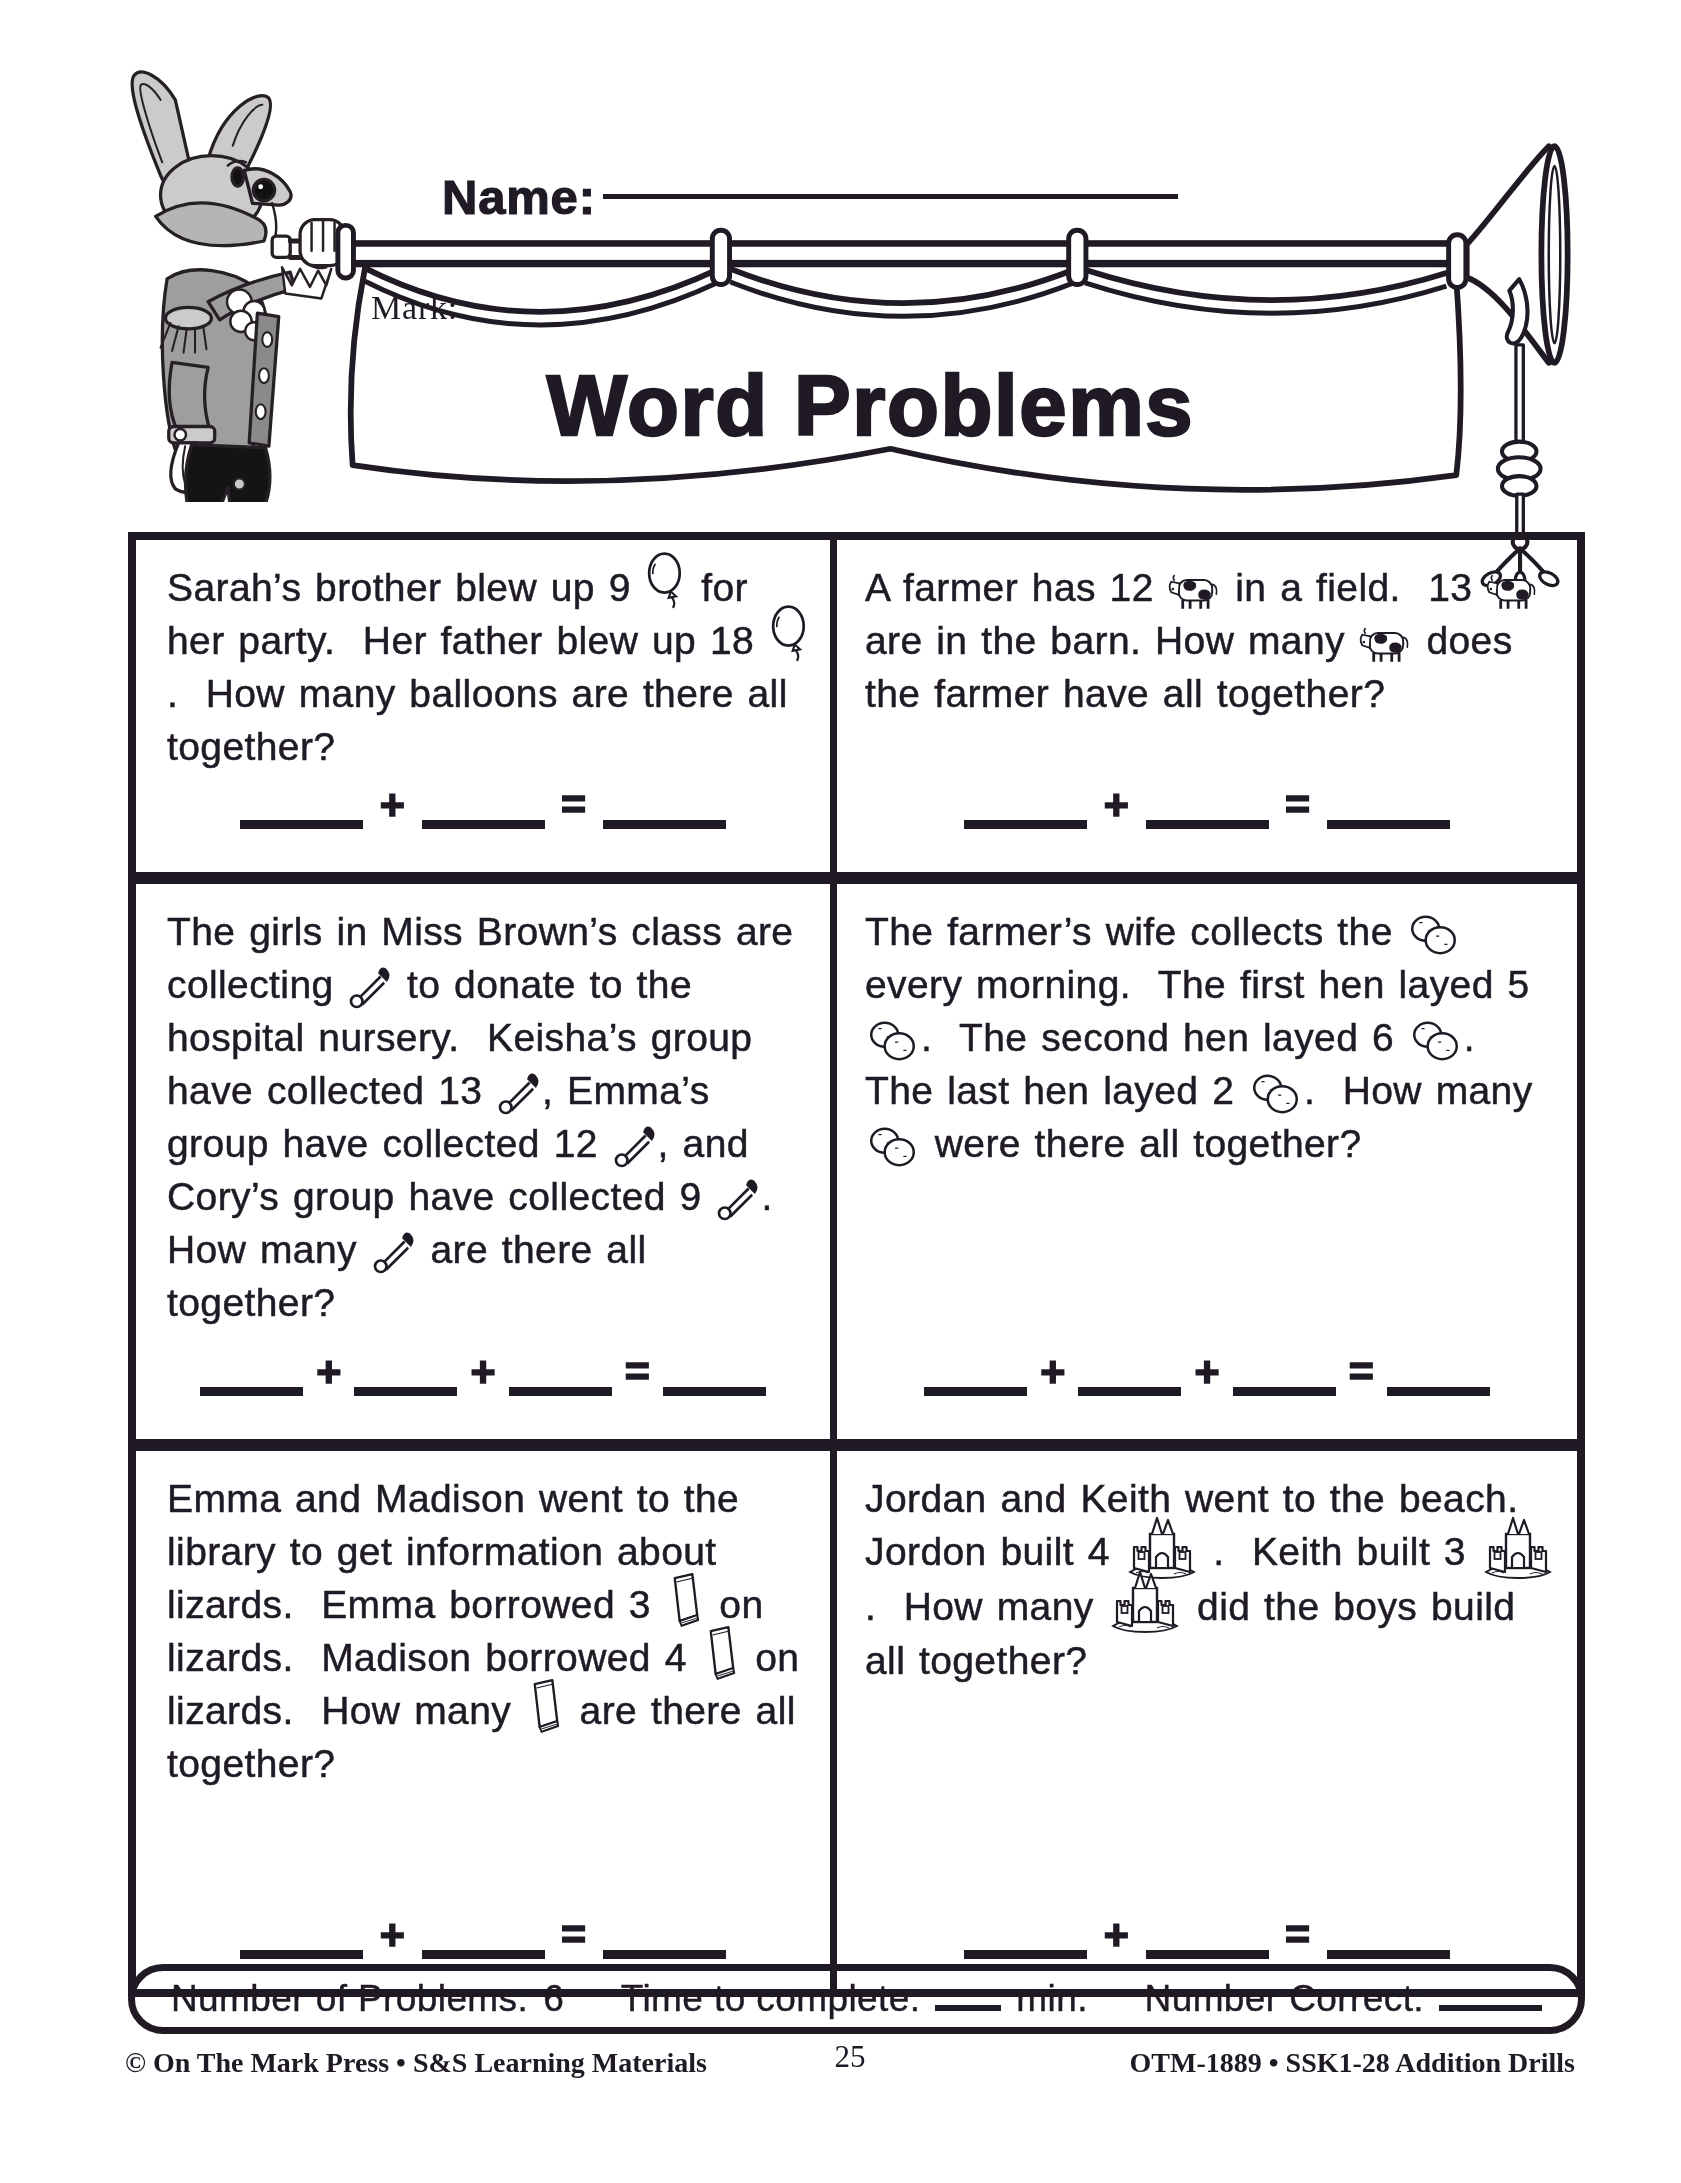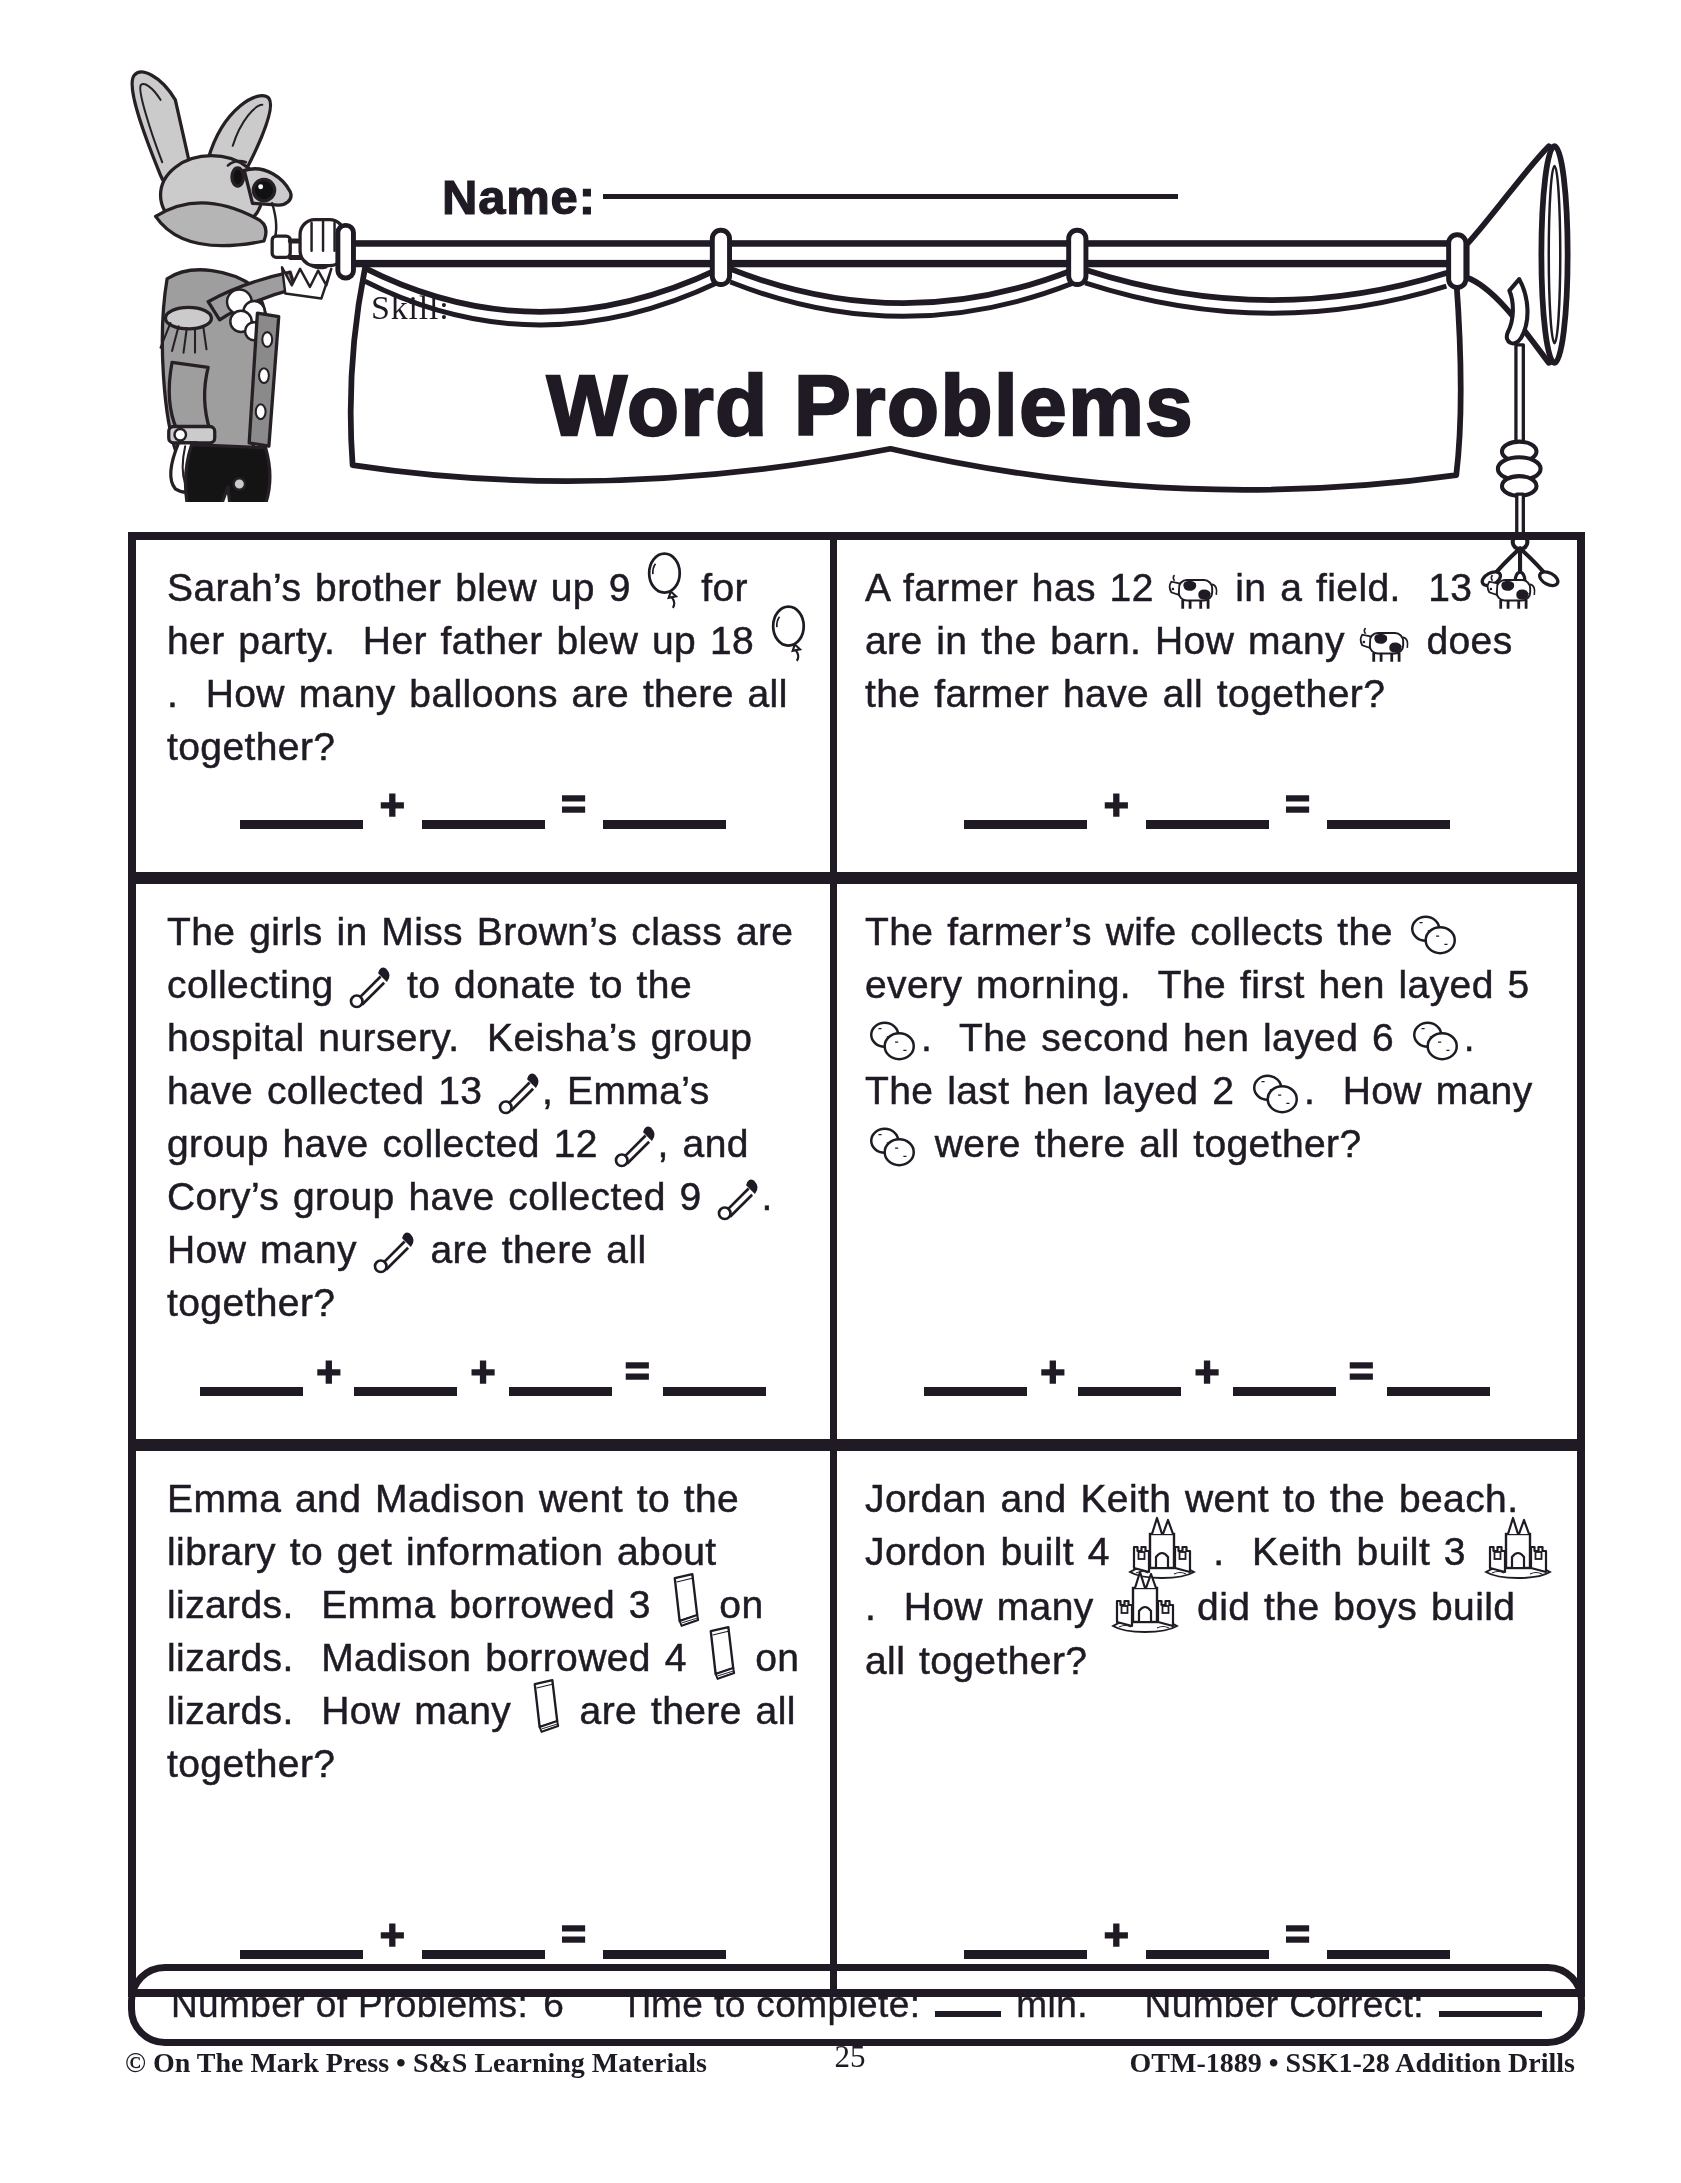--- a/index.html
+++ b/index.html
@@ -52,21 +52,21 @@
   .blank{
     display:inline-block;width:123px;height:10px;border-bottom:9px solid #1f1a24;margin:0 15px;
   }
   .eq3 .blank{width:103px;margin:0 11.5px;}
   .op{
     display:inline-block;font-size:43px;font-weight:700;transform:translateY(-10px);
     -webkit-text-stroke:1.6px #1f1a24;margin:0 1.6px;
   }
   
   .score-box{
-    position:absolute;left:128px;top:1964px;width:1457px;height:82px;box-sizing:border-box;
+    position:absolute;left:128px;top:1964px;width:1457px;height:70px;box-sizing:border-box;
     border:7.4px solid #1f1a24;border-radius:37px;
     display:flex;align-items:center;justify-content:space-between;padding:0 36px;
     font-size:37px;letter-spacing:0.4px;-webkit-text-stroke:0.4px #1f1a24;
   }
   .score-group{display:flex;align-items:baseline;gap:15px;}
   .score-blank{display:inline-block;height:6.6px;border-bottom:6.6px solid #1f1a24;}
   .blank-correct{width:103px;}
   .blank-time{width:66px;}
   .credits{position:absolute;left:125px;right:107px;top:2042px;height:41px;
     font-family:"Liberation Serif",serif;font-size:28px;font-weight:700;}
@@ -190,21 +190,21 @@
       <circle cx="151" cy="520" r="9" fill="#ffffff" stroke-width="5"></circle>
       <path d="M151,528 C138,540 126,552 119,561 M151,528 C151,544 151,556 151,563 M151,528 C164,540 176,552 183,561" fill="none" stroke-width="5"></path>
       <ellipse cx="116" cy="565" rx="12" ry="7" fill="#ffffff" stroke-width="4" transform="rotate(-28 116 565)"></ellipse>
       <ellipse cx="151" cy="568" rx="6" ry="11" fill="#ffffff" stroke-width="4"></ellipse>
       <ellipse cx="186" cy="565" rx="12" ry="7" fill="#ffffff" stroke-width="4" transform="rotate(28 186 565)"></ellipse>
     </g>
   </svg>
 
   <div class="name-label">Name:</div>
   <div class="name-line"></div>
-  <div class="skill-label">Skill:</div>
+  <div class="skill-label">Mark:</div>
   <div class="banner-title">Word Problems</div>
 
   <div class="ptable">
     <div class="cell cl r1">
       <div class="problem-text">Sarah’s brother blew up 9 <span class="icon icon-balloon"><svg width="43" height="59" viewBox="0 0 40 56">
               <ellipse cx="19" cy="21" rx="14.5" ry="18.5" fill="#fff" stroke="#1f1a24" stroke-width="2.6"></ellipse>
               <path d="M10.5 12 Q7.5 16 8 22" fill="none" stroke="#1f1a24" stroke-width="1.6"></path>
               <path d="M25 38.5 l5 4.5 -7 1.5 z" fill="#fff" stroke="#1f1a24" stroke-width="2"></path>
               <path d="M26 44 q4 5 1 10" fill="none" stroke="#1f1a24" stroke-width="2"></path>
             </svg></span> for her party.  Her father blew up 18 <span class="icon icon-balloon"><svg width="43" height="59" viewBox="0 0 40 56">

